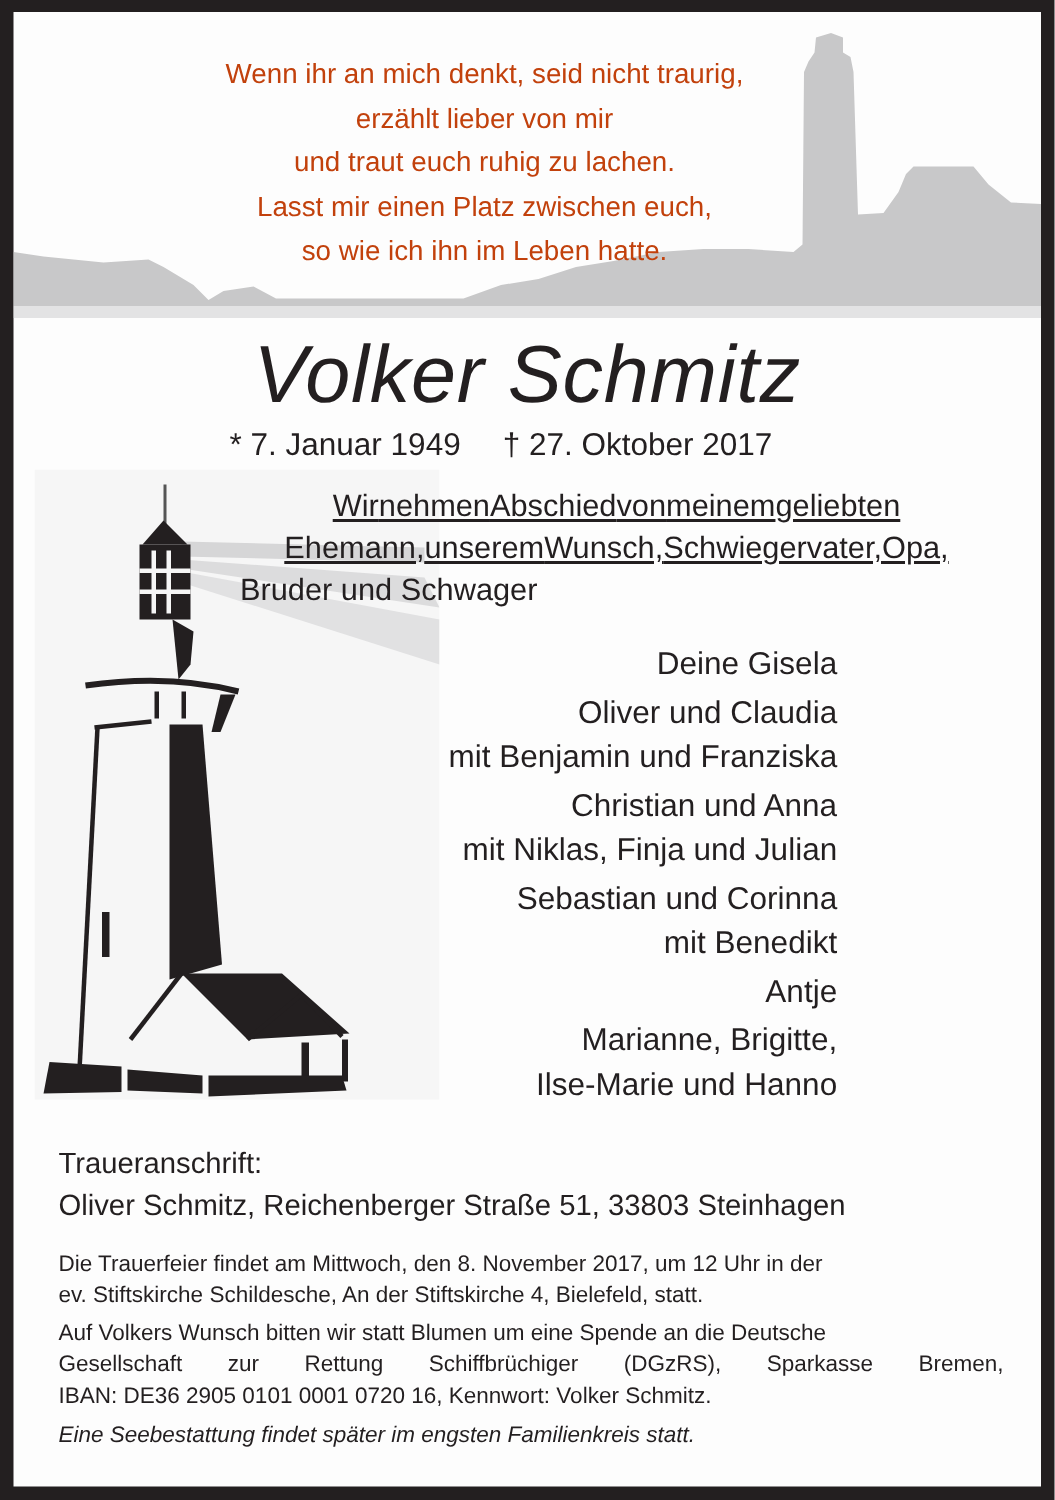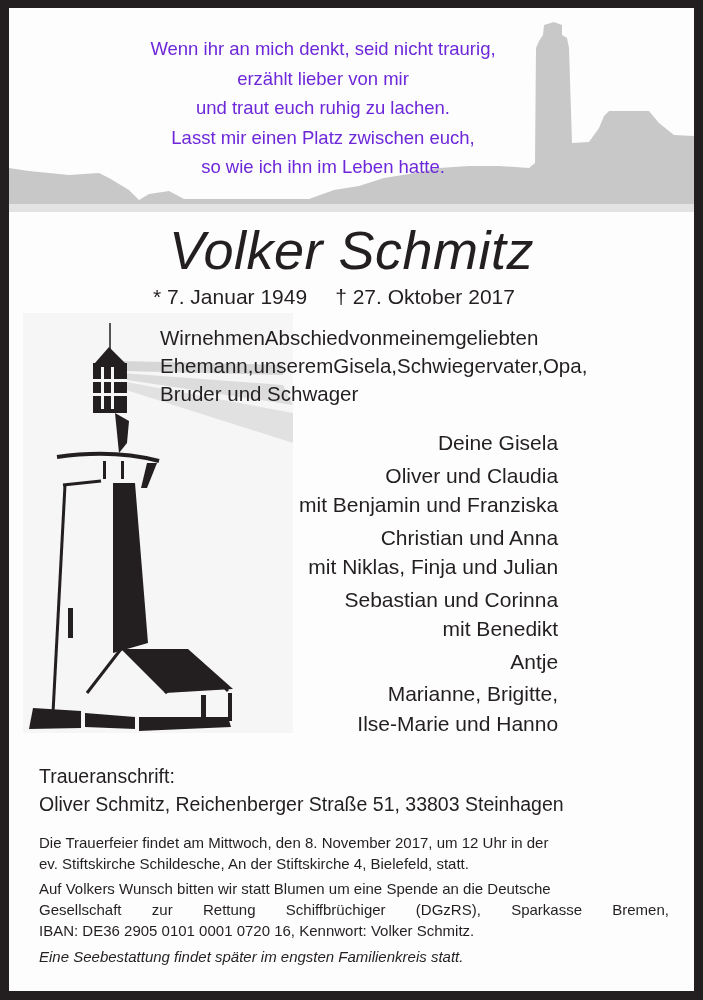--- a/index.html
+++ b/index.html
@@ -1,29 +1,29 @@
 <!DOCTYPE html>
 <html><head>
 <meta charset="utf-8">
 <style>
   html, body { margin: 0; padding: 0; }
   body { width: 703px; height: 1000px; background: #231f20; position: relative; overflow: hidden;
          font-family: "Liberation Sans", "DejaVu Sans", sans-serif; color: #231f20; }
   .page { position: absolute; left: 9px; top: 8px; width: 685px; height: 983px; background: #fdfdfd; overflow: hidden; }
   .banner { position: absolute; left: 0; top: 0; width: 685px; height: 204px; }
   .banner svg { position: absolute; left: 0; top: 0; }
-  .poem { position: absolute; left: 0; top: 26px; width: 628px; text-align: center; font-size: 18.5px; line-height: 29.5px; color: #6d28d9; }
+  .poem { position: absolute; left: 0; top: 26px; width: 628px; text-align: center; font-size: 18.5px; line-height: 29.5px; color: #c2410c; }
   .poem div { white-space: nowrap; }
   .name { position: absolute; left: 0; top: 212px; width: 685px; text-align: center; font-size: 54px; line-height: 60px; letter-spacing: 0.5px; font-style: italic; }
   .dates { position: absolute; left: 144px; top: 276px; font-size: 21px; line-height: 26px; white-space: nowrap; }
   .dates span.gap { display: inline-block; width: 28px; }
   .illus { position: absolute; left: 14px; top: 305px; }
   .intro { position: absolute; left: 151px; top: 316px; width: 502px; font-size: 20.5px; line-height: 28px; text-align: justify; }
   .intro div { white-space: nowrap; }
-  .intro .just { display: flex; justify-content: flex-start; }
+  .intro .just { display: flex; justify-content: center; text-decoration: underline; }
   .family { position: absolute; left: 290px; top: 420px; font-size: 21px; }
   .family .grp { margin-bottom: 3px; }
   .family .ln { line-height: 29.5px; white-space: nowrap; text-align: right; }
   .address { position: absolute; left: 30px; top: 754px; font-size: 19.5px; line-height: 28px; white-space: nowrap; }
   .small { position: absolute; left: 30px; width: 630px; font-size: 15px; line-height: 21px; }
   .small div { white-space: nowrap; }
   .small .just { display: flex; justify-content: space-between; }
   .s1 { top: 824px; }
   .s2 { top: 870px; }
   .s3 { top: 938px; font-style: italic; }
@@ -99,21 +99,21 @@
       <span>Wir</span>
       <span>nehmen</span>
       <span>Abschied</span>
       <span>von</span>
       <span>meinem</span>
       <span>geliebten</span>
     </div>
     <div class="just">
       <span>Ehemann,</span>
       <span>unserem</span>
-      <span>Gisela,</span>
+      <span>Wunsch,</span>
       <span>Schwiegervater,</span>
       <span>Opa,</span>
     </div>
     <div>Bruder und Schwager</div>
   </div>
 
   <div class="family">
     <div class="grp">
       <div class="ln">Deine Gisela</div>
     </div>

